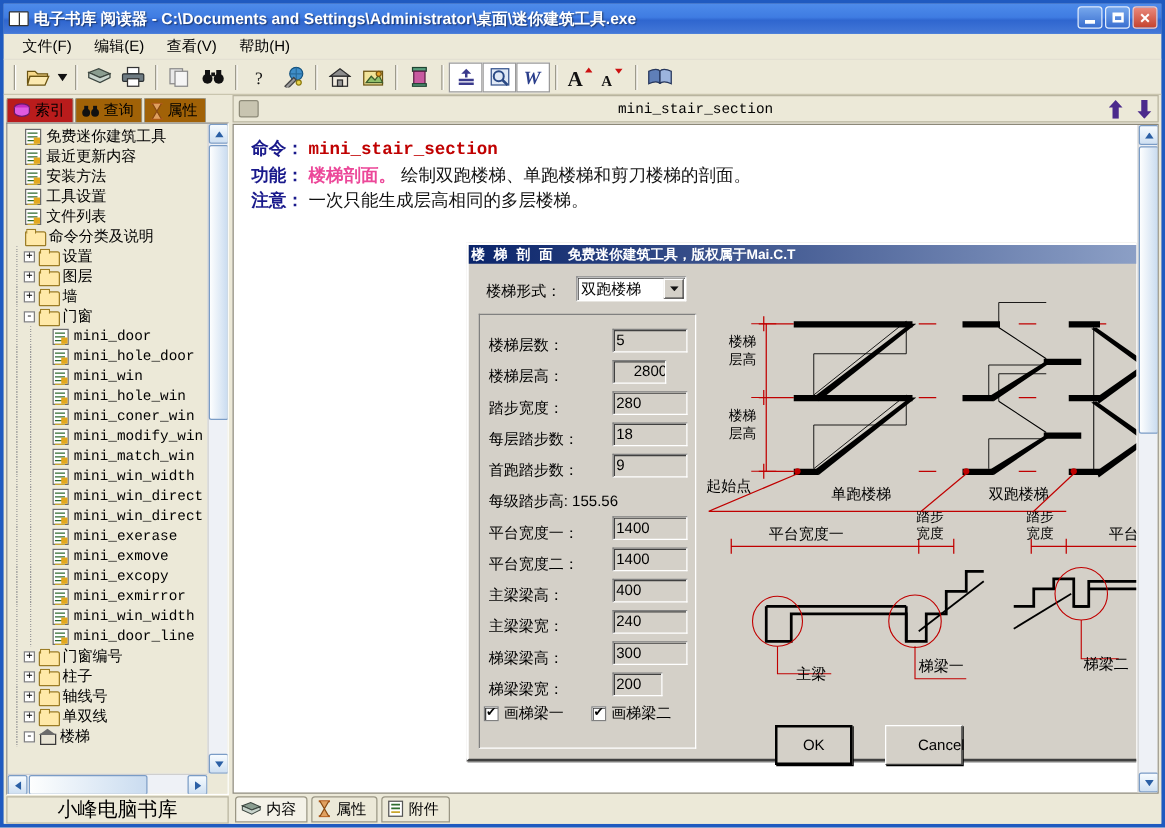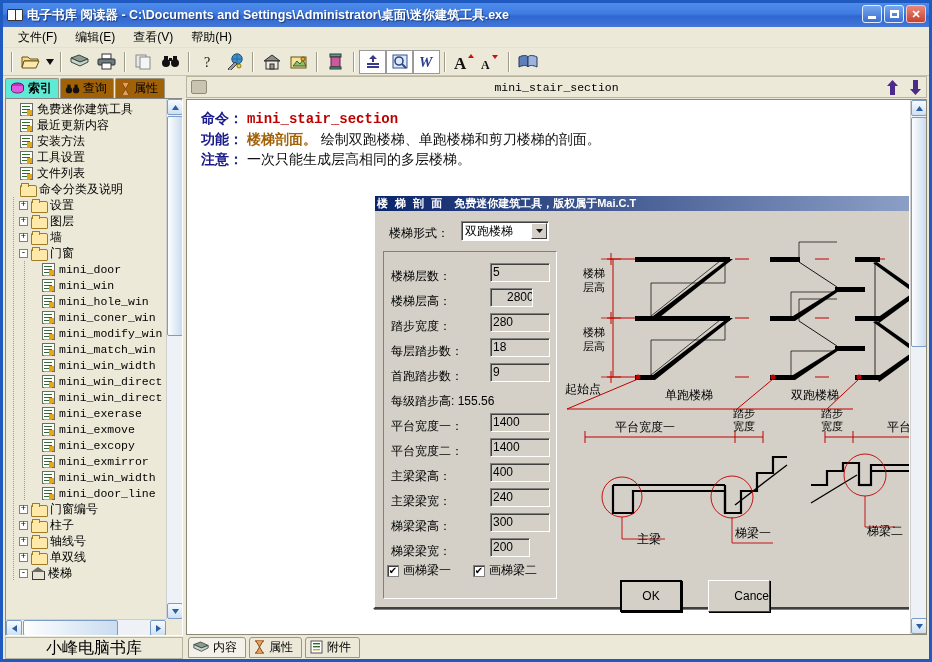--- a/index.html
+++ b/index.html
@@ -77,21 +77,21 @@
   .body {
     flex:1 1 auto; display:flex; background:#ece9d8; padding:0; overflow:hidden;
   }
   .left-pane { width:182px; flex:0 0 182px; display:flex; flex-direction:column; background:#ece9d8;}
   .nav-tabs { height:22px; display:flex; align-items:flex-end; padding-left:2px; gap:1px;}
   .nav-tab {
     height:20px; padding:0 6px 0 4px; display:flex;align-items:center;gap:3px;
     background:#a16207; border:1px solid #9a9684; border-bottom:none;
     font-size:12px; border-radius:2px 2px 0 0;
   }
-  .nav-tab.active { background:#5eead4; font-weight:bold;}
+  .nav-tab.active { background:#b91c1c; font-weight:normal;}
   .tree-wrap {
     flex:1 1 auto; margin:0 2px 0 2px; border:2px inset #dcd8c8;
     border-top:1px solid #888; border-left:1px solid #888;
     border-right:1px solid #fff; border-bottom:1px solid #fff;
     background:#ece9d8; position:relative; overflow:hidden;
   }
   .tree {
     position:absolute; left:0; top:0; right:16px; bottom:16px;
     overflow:hidden; padding:2px 0 0 2px; background:#ece9d8;
   }
@@ -179,21 +179,21 @@
   .doc-head .arrows{ position:absolute; right:4px; display:flex;gap:10px;}
   .doc-area {
     flex:1 1 auto; margin:1px 2px 0 1px; border:1px solid #8c8878; background:#fff;
     position:relative; overflow:hidden;
   }
   .doc-scroll { position:absolute; right:0;top:0;bottom:0;width:16px;background:#eef1f6;border-left:1px solid #cfcfcf;}
   .doc-inner { position:absolute;left:0;top:0;right:17px;bottom:0; overflow:hidden; padding:8px 0 0 14px;}
   .cmdline { font-size:14px; line-height:20px; white-space:nowrap;}
   .lbl-blue { color:#1a1a8c; font-weight:bold; }
   .val-red { color:#c00000; font-weight:bold; font-family:"Liberation Mono","DejaVu Sans Mono",monospace; font-size:14px;}
-  .val-red2 { color:#a16207; font-weight:bold; }
+  .val-red2 { color:#ec4899; font-weight:bold; }
   .txt-blk { color:#111; }
 
   
   .dlg {
     position:absolute; left:186px; top:94px; width:646px; height:415px;
     background:#d4d0c8; border:2px solid #fff; border-right-color:#404040;border-bottom-color:#404040;
     box-shadow: 1px 1px 0 #808080;
   }
   .dlg-tb {
     height:15px; background:linear-gradient(to right,#0a246a,#a6b8d8);
@@ -507,20 +507,27 @@
               <span class="pm">-</span>
               <span class="folder"></span>
               <span class="tlabel">门窗</span>
             </div>
             <div class="trow">
               <span class="dotline"></span>
               <span class="dotline"></span>
               <span class="pm-space"></span>
               <span class="docicon"></span>
               <span class="tlabel mono">mini_door</span>
+            </div>
+            <div class="trow">
+              <span class="dotline"></span>
+              <span class="dotline"></span>
+              <span class="pm-space"></span>
+              <span class="docicon"></span>
+              <span class="tlabel mono">mini_hole_door</span>
             </div>
             <div class="trow">
               <span class="dotline"></span>
               <span class="dotline"></span>
               <span class="pm-space"></span>
               <span class="docicon"></span>
               <span class="tlabel mono">mini_win</span>
             </div>
             <div class="trow">
               <span class="dotline"></span>

